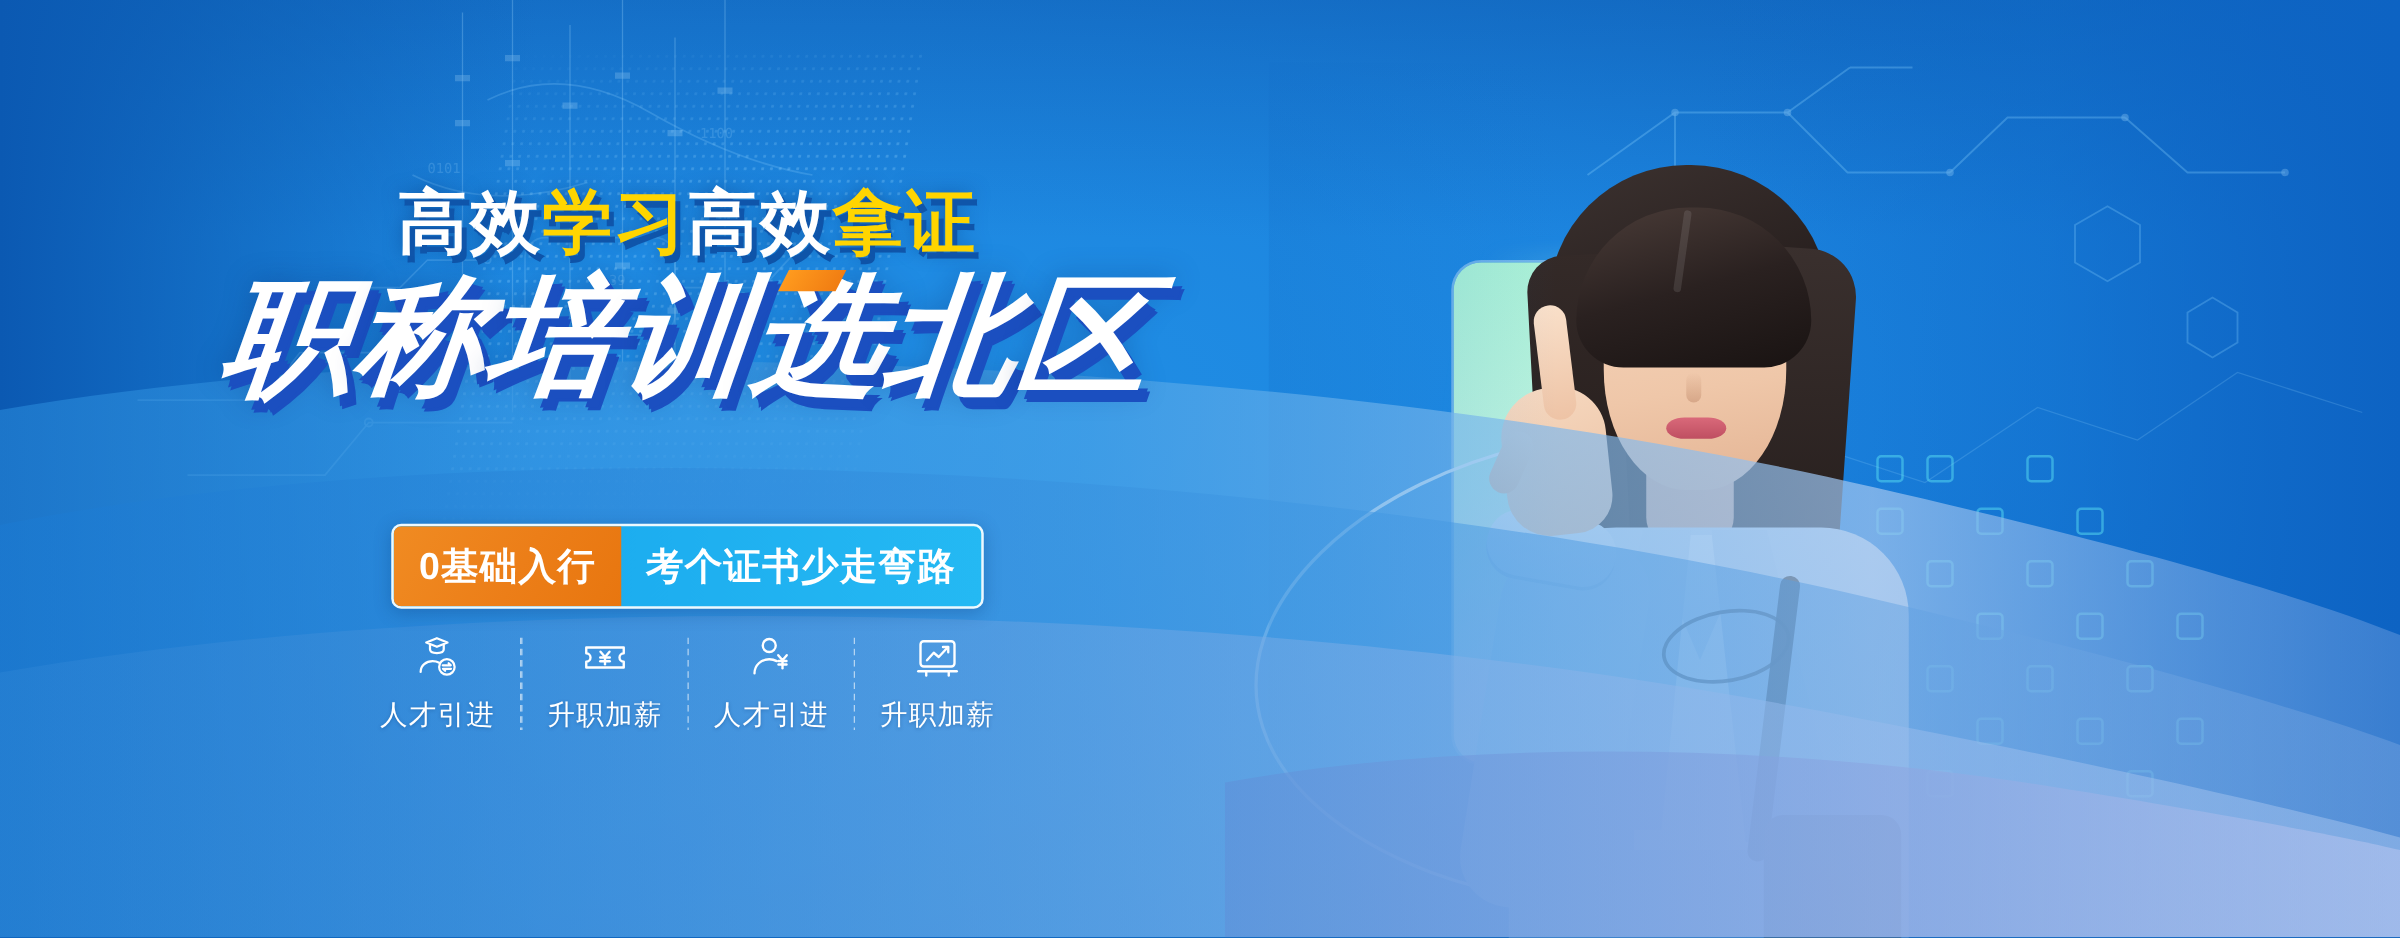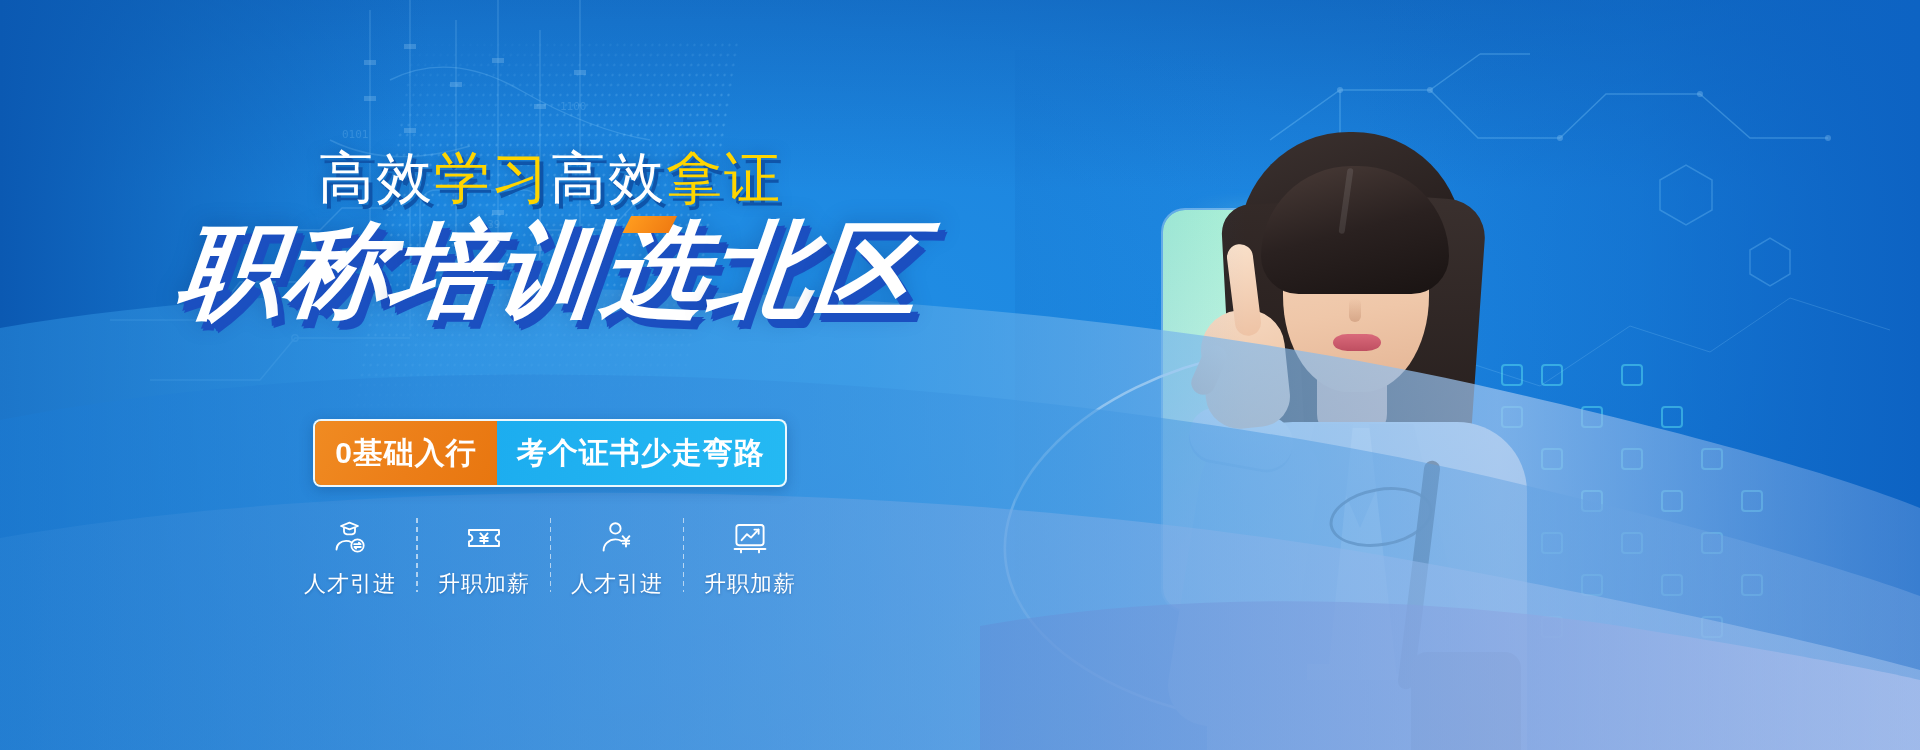--- a/index.html
+++ b/index.html
@@ -197,21 +197,21 @@
     background:linear-gradient(to right, rgba(18,110,200,.22), rgba(18,110,200,0) 35%);
     pointer-events:none;
   }
 
   
   .content{ position:absolute; left:0; top:0; width:1100px; height:750px; }
 
   .subtitle{
     position:absolute; left:0; right:0; top:150px;
     text-align:center;
-    font-size:56px; font-weight:400; letter-spacing:2px;
+    font-size:56px; font-weight:700; letter-spacing:2px;
     color:#ffffff; line-height:1;
     text-shadow:4px 5px 0 #0f55aa, 0 0 14px rgba(8,60,130,.55);
     white-space:nowrap;
   }
   .subtitle .hi{ color:#ffd500; }
 
   .headline{
     position:absolute; left:0; right:0; top:218px;
     text-align:center; white-space:nowrap;
     font-size:104px; font-weight:900; line-height:1;
@@ -251,22 +251,22 @@
     background:linear-gradient(120deg,#f08b22 0%,#ec7e18 55%,#e8760f 100%);
     color:#fff; font-size:30px; font-weight:700; letter-spacing:1px;
   }
   .tag-b{
     display:flex; align-items:center; padding:0 20px;
     color:#fff; font-size:30px; font-weight:700; letter-spacing:1px;
   }
 
   
   .features{
-    position:absolute; left:0; right:0; top:516px;
-    display:flex; justify-content:center; align-items:flex-start;
+    position:absolute; left:0; right:0; top:504px;
+    display:flex; justify-content:center; align-items:center;
   }
   .feat{
     width:132px; display:flex; flex-direction:column; align-items:center; gap:9px;
   }
   .feat .ico{ height:44px; display:flex; align-items:center; justify-content:center; }
   .feat .lbl{
     color:#ffffff; font-size:22px; font-weight:400; letter-spacing:1px;
     text-shadow:0 1px 3px rgba(6,50,110,.35);
   }
   .divider{

